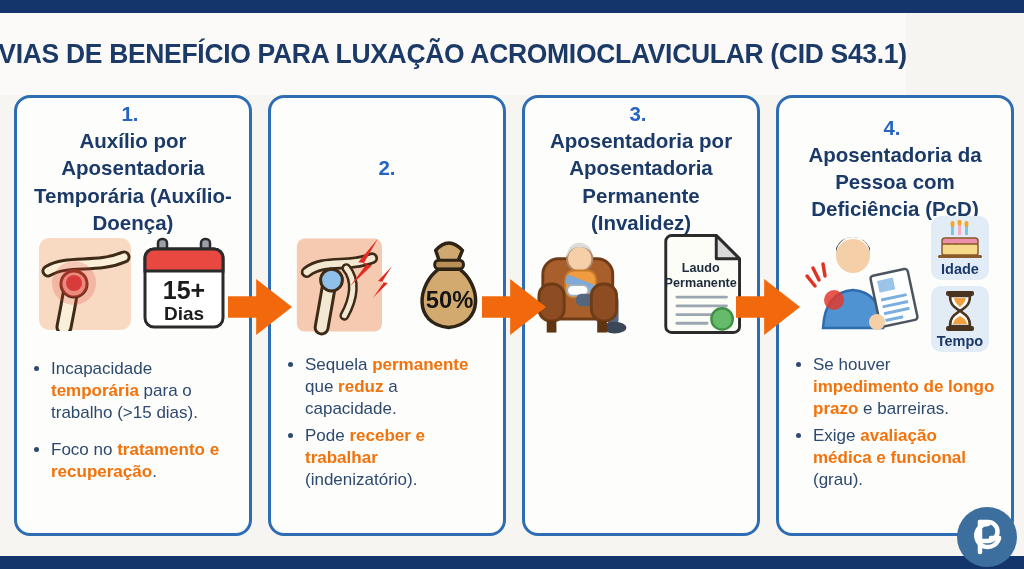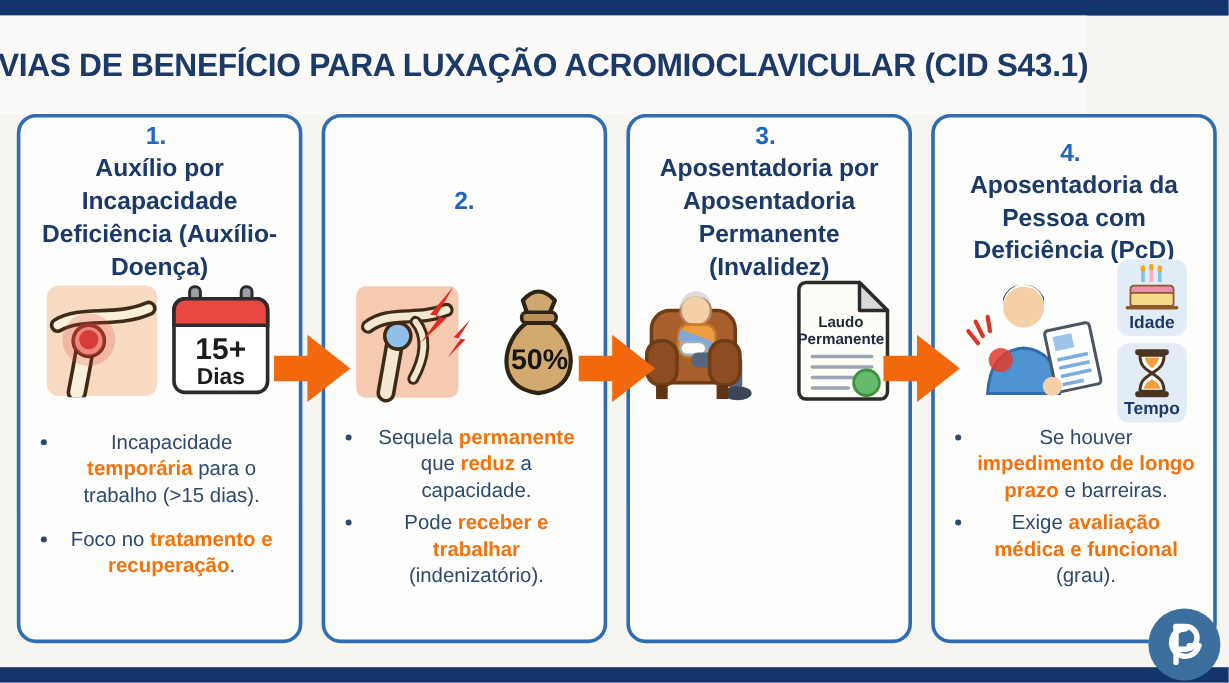--- a/index.html
+++ b/index.html
@@ -44,21 +44,21 @@
     height:116px; display:flex; align-items:center; justify-content:center; gap:8px;
     margin-top:2px;
   }
   .chips { display:flex; flex-direction:column; gap:6px; }
   .chip {
     background:#e2ecf7; border-radius:10px; padding:4px 6px 3px 6px;
     display:flex; flex-direction:column; align-items:center;
   }
   .chip-label { font-weight:bold; color:#1b3a68; font-size:14.5px; margin-top:1px; }
 
-  ul.bullets { margin:16px 2px 0 6px; padding-left:16px;text-align:center; }
+  ul.bullets { margin:16px 2px 0 6px; padding-left:16px; }
   ul.bullets li {
     color:#2d4a6e; font-size:17px; line-height:1.28; margin-bottom:16px;
   }
   ul.bullets li::marker { color:#2d4a6e; }
   ul.bullets .em { color:#f2720c; font-weight:bold; }
 
   .arrow {
     position:absolute; top:184px; width:64px; height:56px; background:#f2690d; z-index:5;
     clip-path:polygon(0 31%, 44% 31%, 44% 0, 100% 50%, 44% 100%, 44% 69%, 0 69%);
   }
@@ -77,21 +77,21 @@
 
 <div class="title-wrap">
   <div class="main-title">VIAS DE BENEFÍCIO PARA LUXAÇÃO ACROMIOCLAVICULAR (CID S43.1)</div>
 </div>
 
 <div class="cards-row">
 
   <div class="card card1">
     <div class="card-title">
       <span class="num">1.</span>
-      <span>Auxílio por Incapacidade Deficiência (Auxílio-Doença)</span>
+      <span>Auxílio por Aposentadoria Temporária (Auxílio-Doença)</span>
     </div>
     <div class="icon-row">
       <svg width="94" height="94" viewBox="0 0 94 94">
         <rect x="1" y="1" width="92" height="92" rx="10" fill="#f8d9c2"></rect>
         <path d="M10,34 C30,22 58,32 86,20" stroke="#3d2b17" stroke-width="13" fill="none" stroke-linecap="round"></path>
         <path d="M10,34 C30,22 58,32 86,20" stroke="#faf0da" stroke-width="7" fill="none" stroke-linecap="round"></path>
         <path d="M33,52 C30,70 28,80 26,90" stroke="#3d2b17" stroke-width="17" fill="none" stroke-linecap="round"></path>
         <path d="M33,52 C30,70 28,80 26,90" stroke="#faf0da" stroke-width="11" fill="none" stroke-linecap="round"></path>
         <circle cx="36" cy="47" r="13" fill="#faf0da" stroke="#3d2b17" stroke-width="3"></circle>
         <circle cx="36" cy="46" r="22" fill="#e53935" opacity="0.22"></circle>

